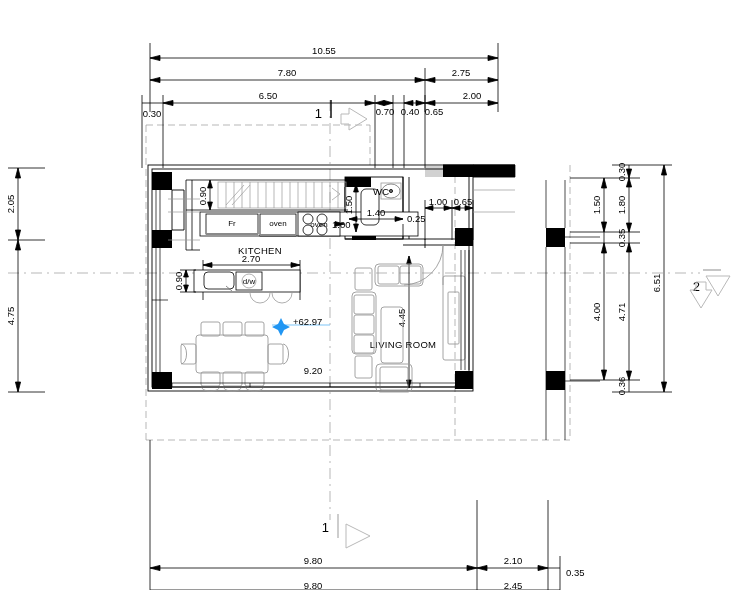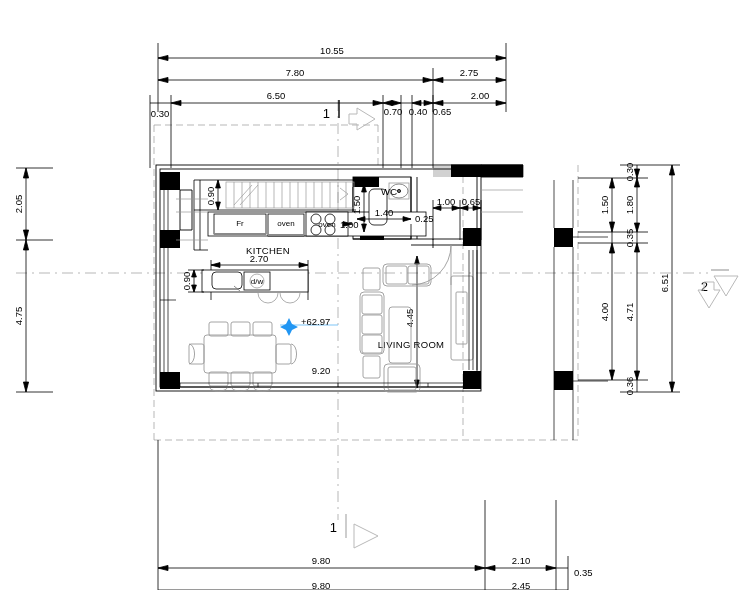--- a/index.html
+++ b/index.html
@@ -1,18 +1,18 @@
 <!DOCTYPE html>
 <html><head>
 <meta charset="utf-8">
 <style>
   html,body{margin:0;padding:0;background:#ffffff;}
   body{width:753px;height:590px;position:relative;overflow:hidden;
        font-family:"Liberation Sans", sans-serif;color:#000;}
-  #stage{position:absolute;left:8px;top:0;width:709px;height:590px;}
+  #stage{position:absolute;left:0;top:0;width:709px;height:590px;}
   svg{display:block;}
   text{font-family:"Liberation Sans", sans-serif;fill:#000;}
   .dimtxt{font-size:9.5px;}
   .roomtxt{font-size:9.5px;letter-spacing:.3px;}
   .applbl{font-size:8px;}
   .secnum{font-size:13px;}
   .elev{font-size:9.5px;}
 </style>
 </head>
 <body>

